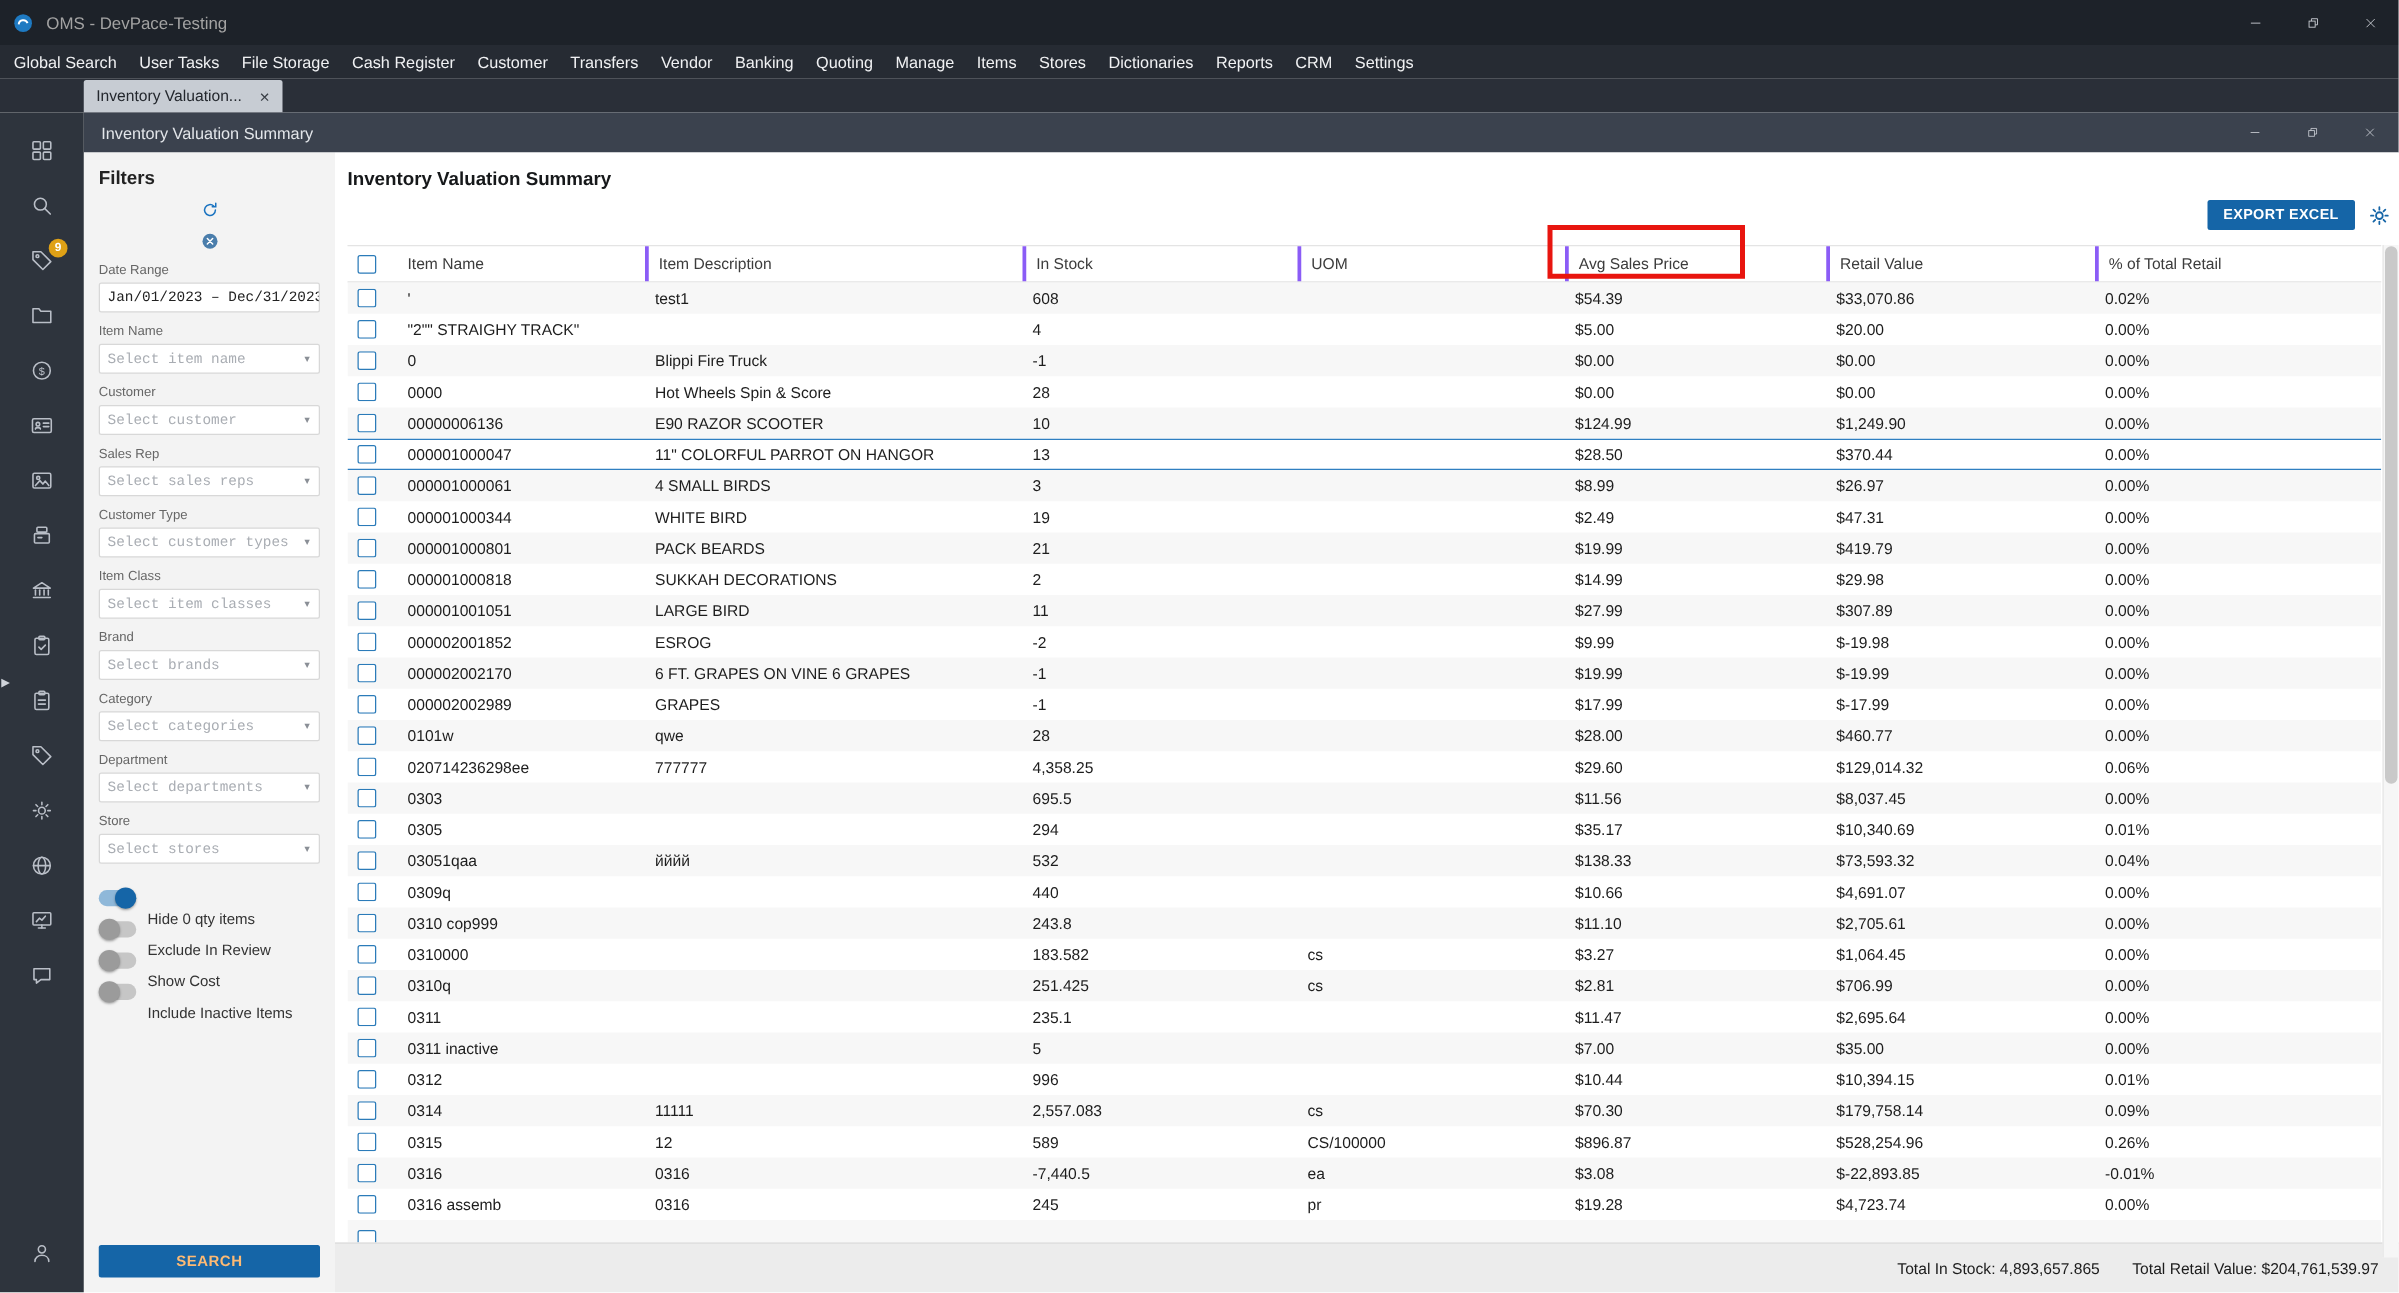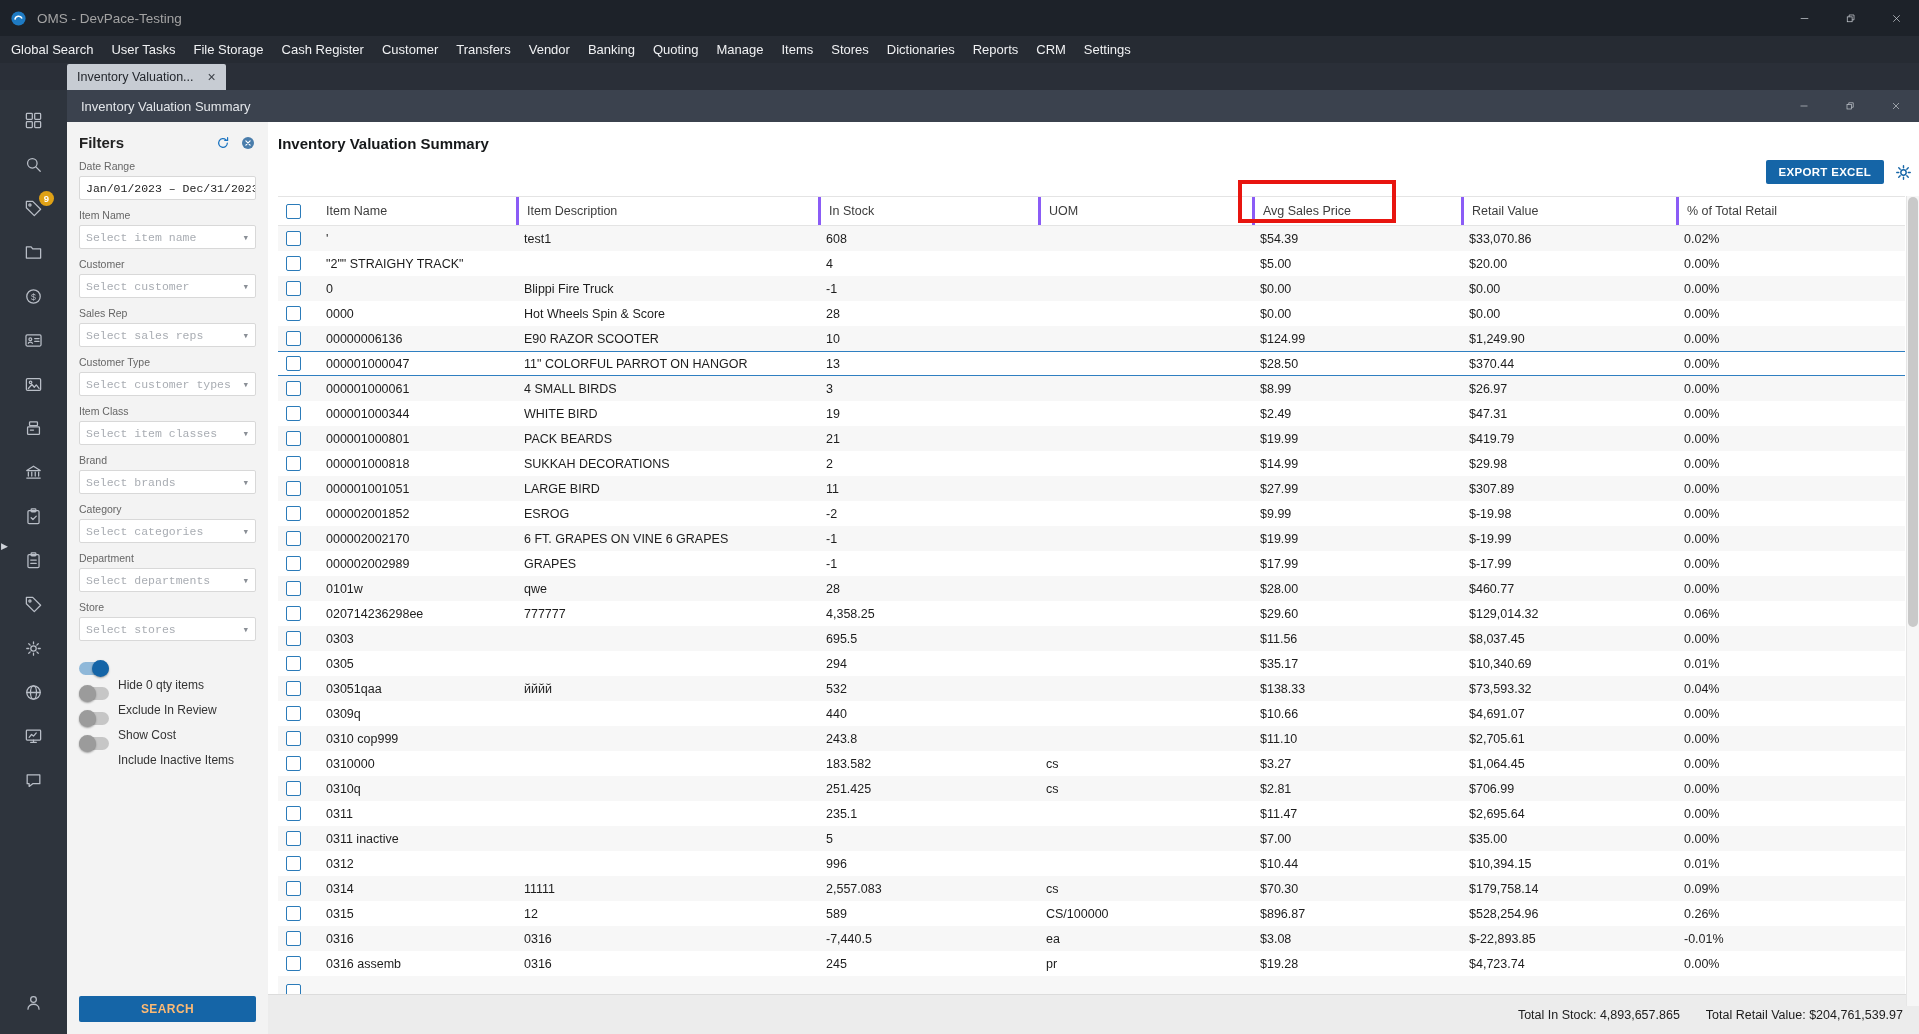--- a/index.html
+++ b/index.html
@@ -36,21 +36,21 @@
 
   .content-col { flex:1; display:flex; flex-direction:column; min-width:0; }
 
   
   .inner-titlebar { height:32px; background:#3b424e; color:#e3e6ea; display:flex; align-items:center; font-size:13px; padding-left:14px; flex:none; }
   .inner-titlebar .win-btn { height:32px; }
   .inner-body { flex:1; display:flex; min-height:0; }
 
   
   .filters { width:201px; background:#f3f3f3; display:flex; flex-direction:column; padding:0 12px; flex:none; }
-  .filters-header { display:flex; align-items:center; margin-top:12px; gap:9px; }
+  .filters-header { display:flex; align-items:center; margin-top:12px; gap:9px;flex-direction:column; }
   .filters-title { font-size:15px; font-weight:bold; color:#222; margin-right:auto; }
   .filters-header svg { display:block; }
   .field { margin-top:9px; }
   .f-label { font-size:10.5px; color:#666; }
   .f-select { margin-top:4px; height:24px; background:#fff; border:1px solid #d8d8d8; border-radius:2px; display:flex; align-items:center; justify-content:space-between; padding:0 6px; font-size:11.5px; color:#222; overflow:hidden; white-space:nowrap;font-family:Liberation Mono, monospace; }
   .f-select .ph { color:#a9adb3; }
   .f-caret { color:#8a8f96; font-size:11px; margin-left:4px; }
   .f-select svg { flex:none; stroke:#555; fill:none; stroke-width:1.6; }
 
   .toggles { margin-top:15px; }

